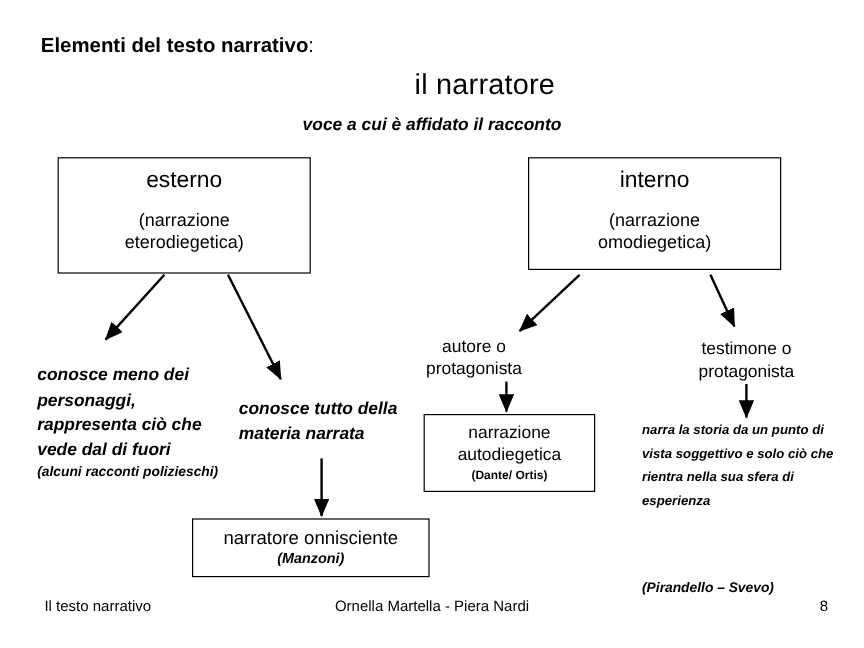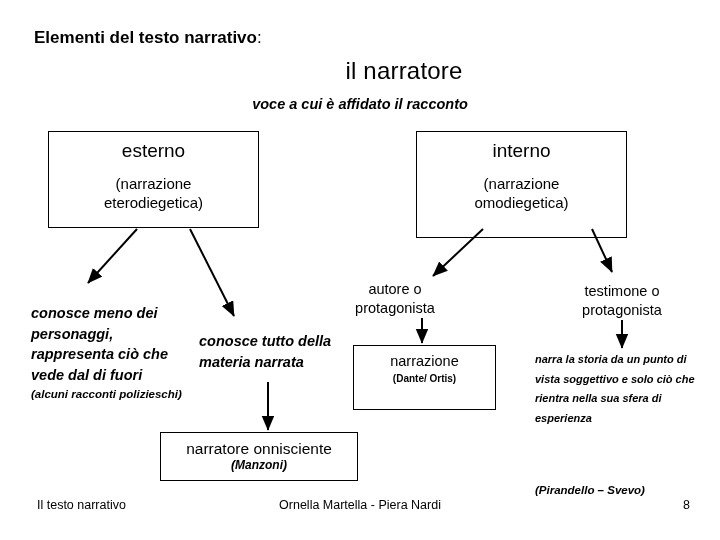--- a/index.html
+++ b/index.html
@@ -51,22 +51,22 @@
     border: 1.6px solid #000;
     background: #ffffff;
     box-sizing: border-box;
     text-align: center;
   }
   #box-esterno {
     left: 48px; top: 131px;
     width: 211px; height: 97px;
   }
   #box-interno {
-    left: 416px; top: 131px;
-    width: 211px; height: 107px;
+    left: 440px; top: 131px;
+    width: 211px; height: 94px;
   }
   .box-title {
     font-size: 19px;
     line-height: 22px;
     margin-top: 8px;
   }
   .box-sub {
     font-size: 15px;
     line-height: 19px;
     margin-top: 12px;
@@ -210,20 +210,21 @@
   <div class="abs" id="label-autore">autore o protagonista</div>
 
   <div class="abs" id="label-testimone">testimone o protagonista</div>
 
   <div class="abs txt-italic" id="text-testimone-body">narra la storia da un punto di vista soggettivo e solo ciò che rientra nella sua sfera di esperienza</div>
 
   <div class="abs" id="note-pirandello">(Pirandello – Svevo)</div>
 
   <div class="abs box" id="box-autodiegetica">
     <div class="bt">narrazione</div>
+    <div class="bt">autodiegetica</div>
     <div class="bs">(Dante/ Ortis)</div>
   </div>
 
   <div class="abs box" id="box-onnisciente">
     <div class="bt">narratore onnisciente</div>
     <div class="bs">(Manzoni)</div>
   </div>
 
   <div class="abs footer" id="footer-left">Il testo narrativo</div>
   <div class="abs footer" id="footer-center">Ornella Martella - Piera Nardi</div>

